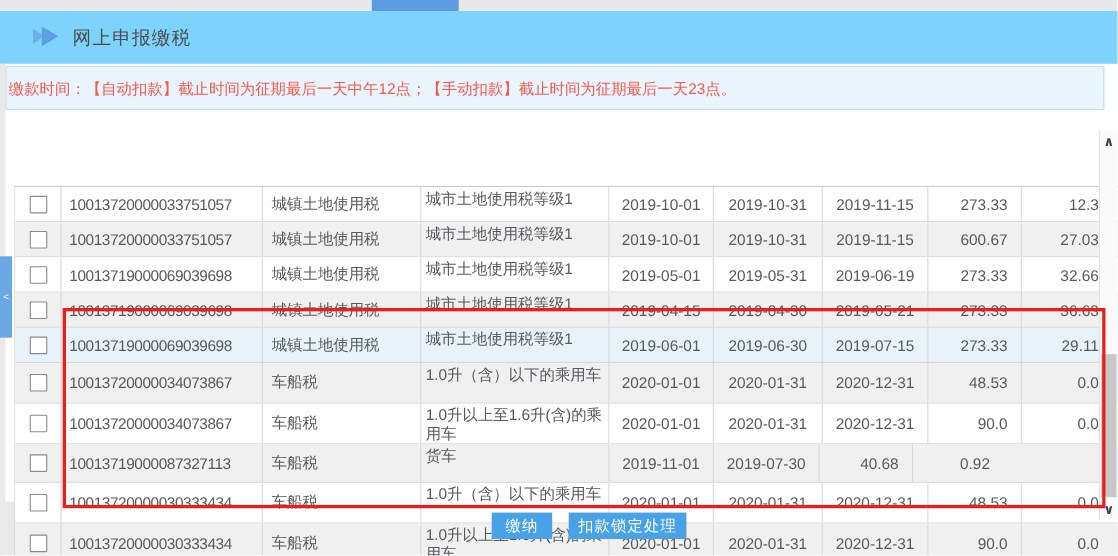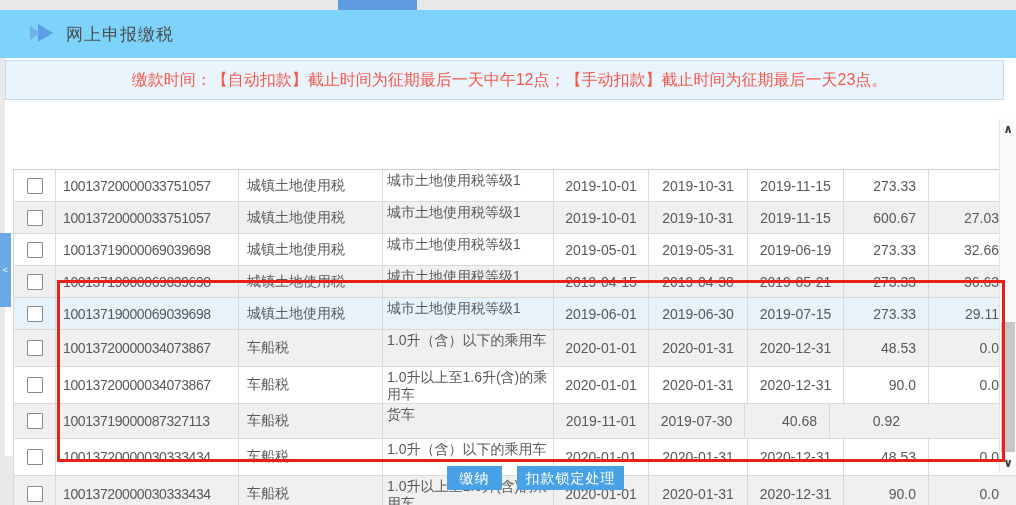--- a/index.html
+++ b/index.html
@@ -13,22 +13,22 @@
   .top-strip{position:absolute;left:0;top:0;width:1016px;height:10px;background:#e8e8e8;z-index:3;}
   .top-partial-button{position:absolute;left:338px;top:0;width:79px;height:10px;background:#5d9ae0;}
   
   .header-row{position:absolute;left:0;top:10px;width:1016px;height:48px;background:#7dd3fc;}
   .title-icon{position:absolute;left:30px;top:13px;width:28px;height:20px;}
   .page-title{position:absolute;left:66px;top:13px;font-size:17px;color:#4c4c4c;letter-spacing:1px;}
   
   .notice-bar{
     position:absolute;left:5px;top:60px;width:999px;height:40px;box-sizing:border-box;
     background:var(--notice-bg);border:1px solid var(--notice-border);
-    color:var(--notice-text);font-size:16px;line-height:38px;padding-left:10px;
-    white-space:nowrap;overflow:hidden;text-align:center;
+    color:var(--notice-text);font-size:14px;line-height:38px;padding-left:2px;
+    white-space:nowrap;overflow:hidden;
   }
   
   .tax-table{position:absolute;left:13px;top:129px;width:1003px;border-top:1px solid #cccccc;border-left:1px solid #d9d9d9;z-index:1;margin-top:40px;}
   .t-row{display:flex;align-items:stretch;border-bottom:1px solid #d9d9d9;background:#fff;}
   .t-row.alt{background:var(--row-alt);}
   .t-row.selected{background:var(--row-selected);}
   .t-row.h-short{height:31px;}
   .t-row.h-tall{height:36px;}
   .t-row.h-mid{height:34px;}
   .t-cell{
@@ -98,20 +98,21 @@
       </div>
       <div class="t-cell c-id">10013720000033751057</div>
       <div class="t-cell c-type">城镇土地使用税</div>
       <div class="t-cell c-item">
         <span class="wrap">城市土地使用税等级1</span>
       </div>
       <div class="t-cell c-date">2019-10-01</div>
       <div class="t-cell c-date2">2019-10-31</div>
       <div class="t-cell c-date3">2019-11-15</div>
       <div class="t-cell c-amt1">273.33</div>
+      <div class="t-cell c-amt2">12.3</div>
     </div>
     <div class="t-row h-short alt">
       <div class="t-cell c-cb">
         <div class="checkbox"></div>
       </div>
       <div class="t-cell c-id">10013720000033751057</div>
       <div class="t-cell c-type">城镇土地使用税</div>
       <div class="t-cell c-item">
         <span class="wrap">城市土地使用税等级1</span>
       </div>

